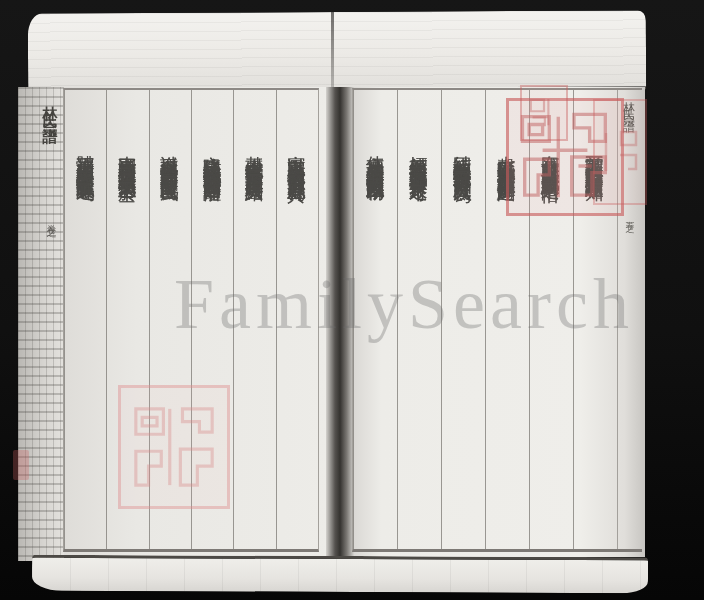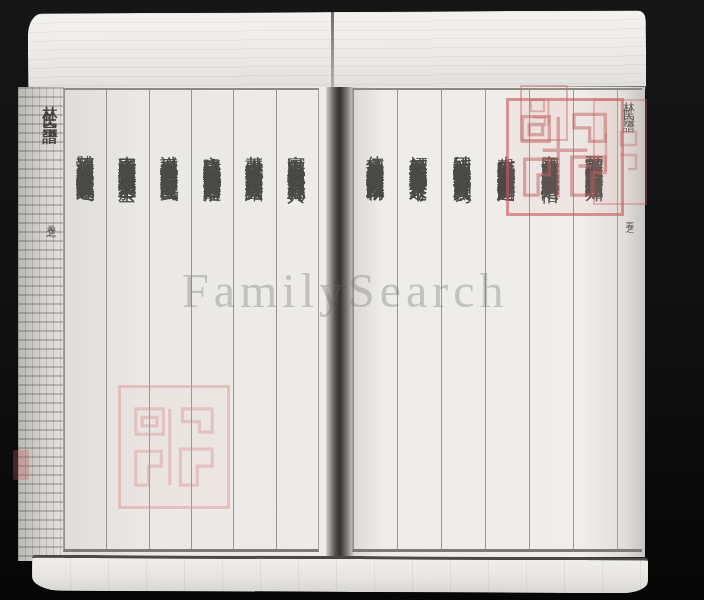--- a/index.html
+++ b/index.html
@@ -68,22 +68,22 @@
   .seal svg{display:block;width:100%;height:100%;}
   .seal-large{left:506px;top:98px;width:112px;height:112px;
       border:3px solid rgba(198,88,88,.60);background:rgba(235,170,170,.10);}
   .seal-small{left:520px;top:85px;width:44px;height:52px;
       border:2px solid rgba(198,88,88,.38);background:rgba(235,170,170,.08);}
   .seal-edge{left:593px;top:99px;width:50px;height:102px;
       border:2px solid rgba(198,88,88,.32);background:rgba(235,170,170,.07);}
   .seal-left{left:118px;top:385px;width:106px;height:118px;
       border:3px solid rgba(222,140,140,.42);background:rgba(238,180,180,.07);}
   
-  .watermark{position:absolute;left:182px;top:263px;z-index:7;
-      font-family:"Liberation Serif","DejaVu Serif",serif;font-size:48px;
+  .watermark{position:absolute;left:174px;top:263px;z-index:7;
+      font-family:"Liberation Serif","DejaVu Serif",serif;font-size:72px;
       letter-spacing:5px;color:rgba(105,105,105,.33);white-space:nowrap;}
 </style>
 </head>
 <body>
 
 <div class="stage">
 
   <div class="top-edge"></div>
   <div class="top-fold-line"></div>
 

